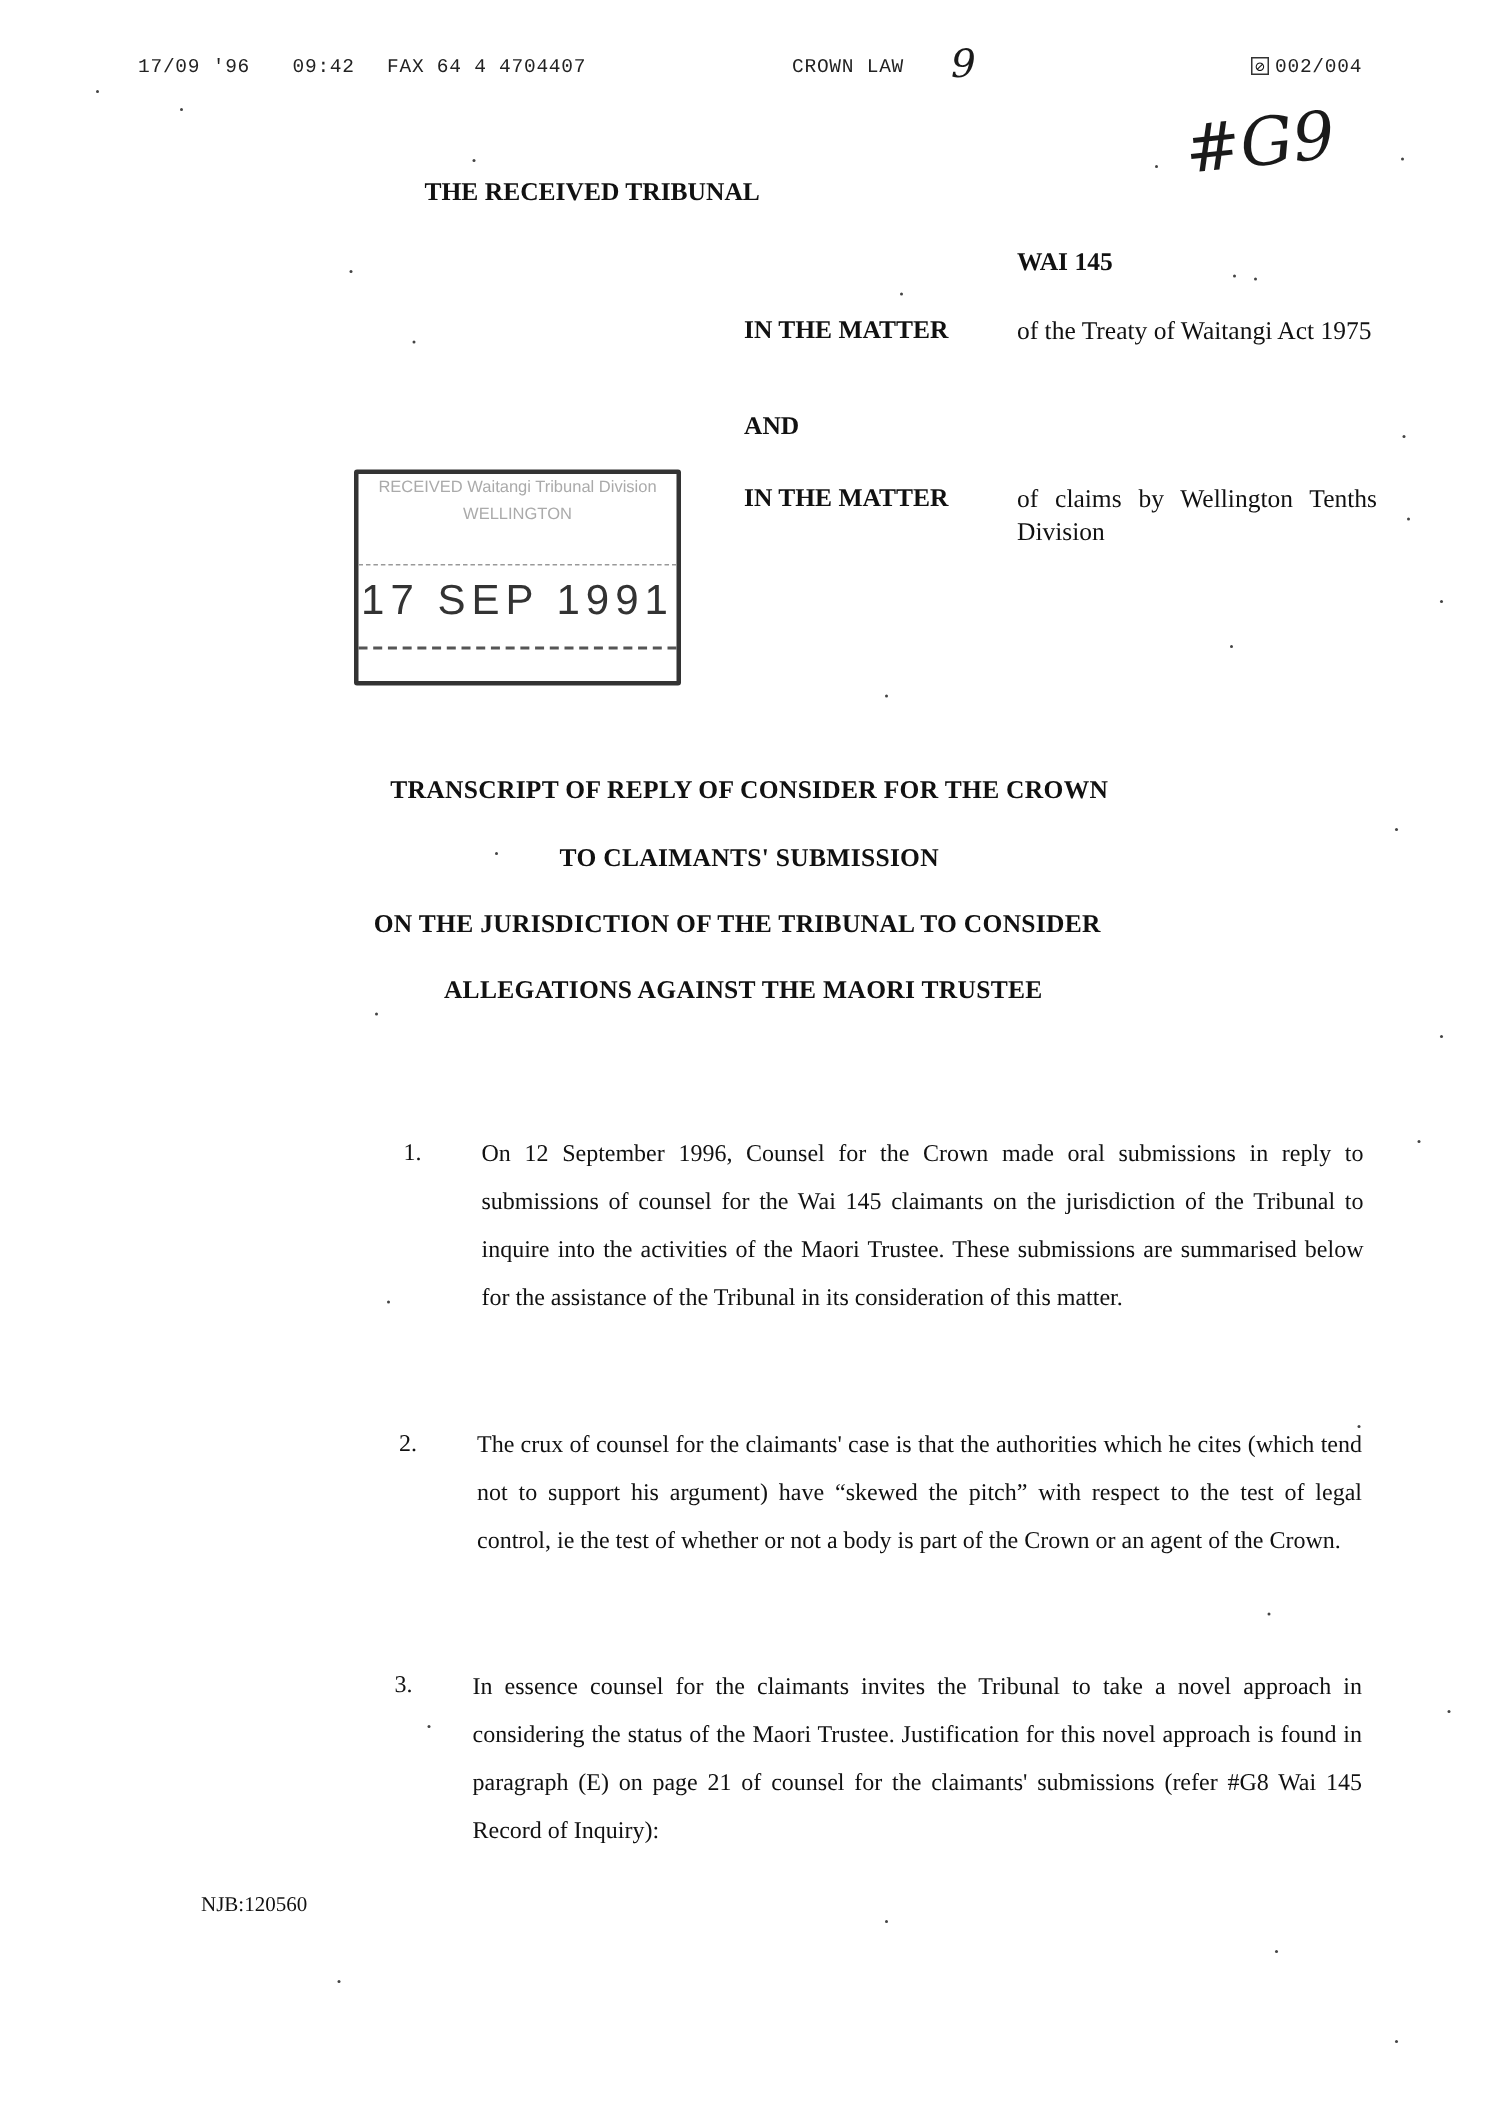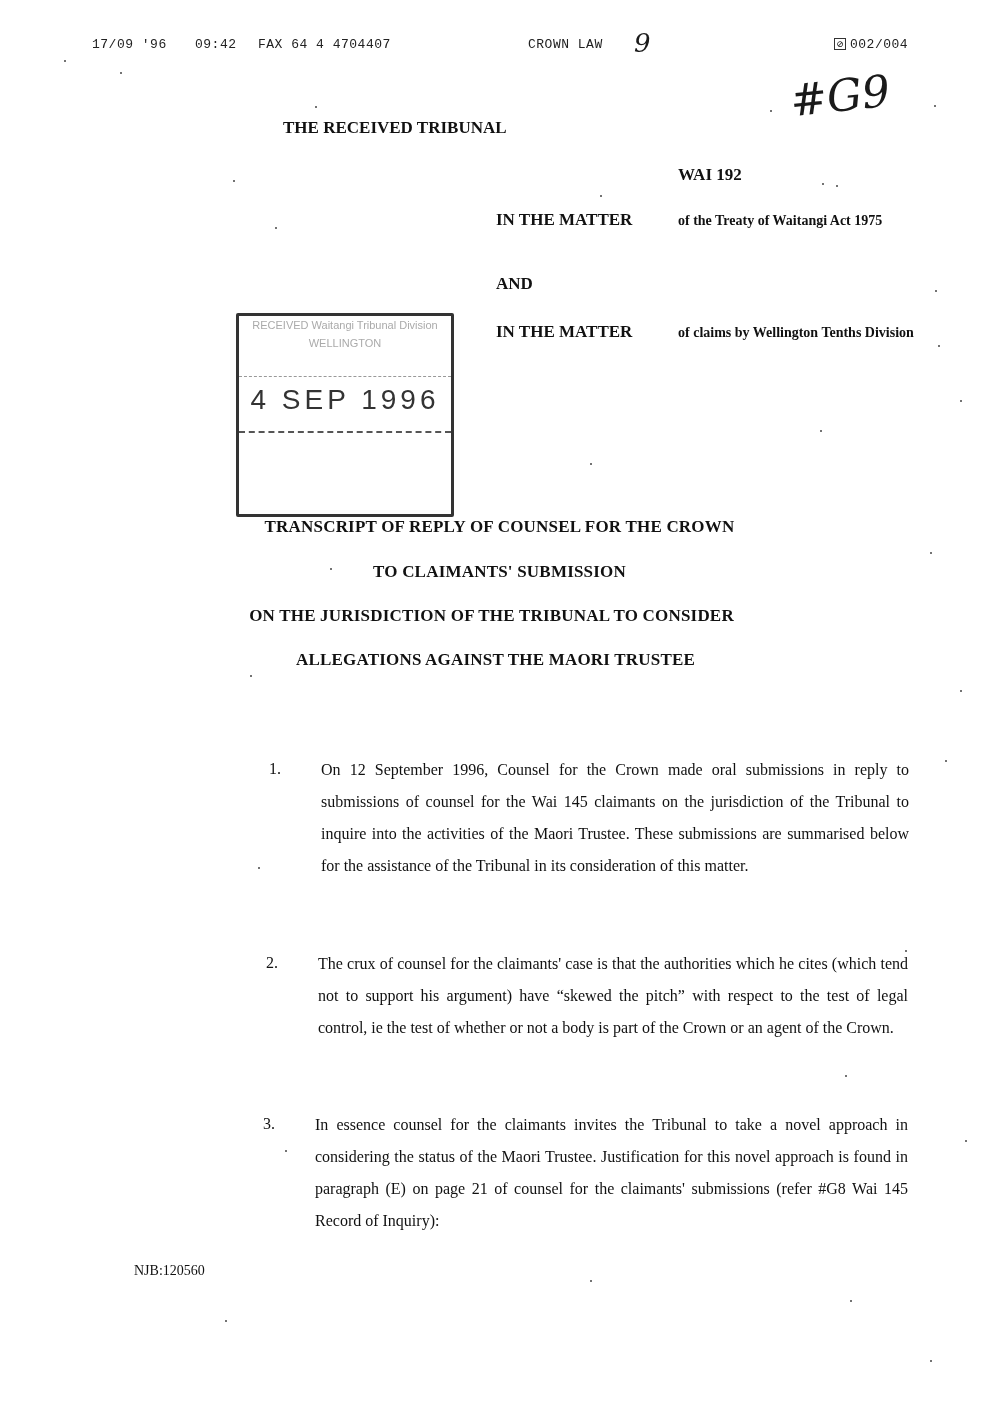--- a/index.html
+++ b/index.html
@@ -4,26 +4,26 @@
 <style>
   html, body { margin: 0; padding: 0; }
   body {
     width: 999px; height: 1413px; background: #ffffff; position: relative; overflow: hidden;
     font-family: "Liberation Serif", "DejaVu Serif", serif; color: #111;
   }
   .abs { position: absolute; }
   .fax { font-family: "Liberation Mono", "DejaVu Sans Mono", monospace; font-size: 13px; letter-spacing: 0.5px; color: #222; }
   .hand { font-family: "DejaVu Serif", serif; font-style: italic; color: #1a1a1a; }
   .hdr { font-size: 17px; font-weight: bold; }
-  .matter-text { font-size: 14px; font-weight: bold; line-height: 22px; width: 320px; text-align: justify; text-align-last: left; }
+  .matter-text { font-size: 17px; font-weight: normal; line-height: 22px; width: 320px; text-align: justify; text-align-last: left; }
   .title-line { font-size: 17px; font-weight: bold; text-align: center; width: 999px; left: 0; letter-spacing: 0.2px; }
   .para-num { font-size: 16px; }
   .para-text { font-size: 16px; line-height: 32px; width: 588px; text-align: justify; }
   .stamp {
-    border: 3px solid #333; border-radius: 2px; width: 218px; height: 204px; box-sizing: border-box;
+    border: 3px solid #333; border-radius: 2px; width: 218px; height: 144px; box-sizing: border-box;
     font-family: "Liberation Sans", "DejaVu Sans", sans-serif; color: #555;
   }
   .stamp .top { position: absolute; top: 0; left: 0; right: 0; height: 60px; border-bottom: 1px dashed #999; font-size: 11px; color: #aaa; text-align: center; line-height: 18px; overflow: hidden; }
   .stamp .date { position: absolute; top: 68px; left: 0; right: 0; text-align: center; font-size: 28px; color: #333; letter-spacing: 4px; }
   .stamp .divider { position: absolute; top: 115px; left: 0; right: 0; border-top: 2px dashed #555; }
   .speck { position: absolute; width: 2px; height: 2px; background: #444; border-radius: 1px; }
 </style>
 </head>
 <body>
 
@@ -31,35 +31,35 @@
 <div class="abs fax" style="left:195px; top:37px;">09:42</div>
 <div class="abs fax" style="left:258px; top:37px;">FAX 64 4 4704407</div>
 <div class="abs fax" style="left:528px; top:37px;">CROWN LAW</div>
 <div class="abs hand" style="left:634px; top:28px; font-size:26px;">9</div>
 <div class="abs" style="left:834px; top:38px; width:12px; height:12px; border:1px solid #333; box-sizing:border-box; font-size:9px; line-height:10px; text-align:center;">⊘</div>
 <div class="abs fax" style="left:850px; top:37px;">002/004</div>
 
 <div class="abs hand" style="left:790px; top:70px; font-size:44px; transform:rotate(-6deg);">#G9</div>
 
 <div class="abs hdr" style="left:283px; top:118px;">THE RECEIVED TRIBUNAL</div>
-<div class="abs hdr" style="left:678px; top:165px;">WAI 192</div>
+<div class="abs hdr" style="left:678px; top:165px;">WAI 145</div>
 
 <div class="abs hdr" style="left:496px; top:210px; font-weight:bold;">IN THE MATTER</div>
 <div class="abs matter-text" style="left:678px; top:210px; width:240px;">of the Treaty of Waitangi Act 1975</div>
 <div class="abs hdr" style="left:496px; top:274px;">AND</div>
 <div class="abs hdr" style="left:496px; top:322px;">IN THE MATTER</div>
 <div class="abs matter-text" style="left:678px; top:322px; width:240px;">of claims by Wellington Tenths Division</div>
 
 <div class="abs stamp" style="left:236px; top:313px;">
   <div class="top">RECEIVED Waitangi Tribunal Division WELLINGTON</div>
-  <div class="date">4 SEP 1996</div>
+  <div class="date">17 SEP 1991</div>
   <div class="divider"></div>
 </div>
 
-<div class="abs title-line" style="top:517px;">TRANSCRIPT OF REPLY OF COUNSEL FOR THE CROWN</div>
+<div class="abs title-line" style="top:517px;">TRANSCRIPT OF REPLY OF CONSIDER FOR THE CROWN</div>
 <div class="abs title-line" style="top:562px;">TO CLAIMANTS' SUBMISSION</div>
 <div class="abs title-line" style="top:606px; left:-8px;">ON THE JURISDICTION OF THE TRIBUNAL TO CONSIDER</div>
 <div class="abs title-line" style="top:650px; left:-4px;">ALLEGATIONS AGAINST THE MAORI TRUSTEE</div>
 
 <div class="abs para-num" style="left:269px; top:760px;">1.</div>
 <div class="abs para-text" style="left:321px; top:754px;">On 12 September 1996, Counsel for the Crown made oral submissions in reply to submissions of counsel for the Wai 145 claimants on the jurisdiction of the Tribunal to inquire into the activities of the Maori Trustee.  These submissions are summarised below for the assistance of the Tribunal in its consideration of this matter.</div>
 
 <div class="abs para-num" style="left:266px; top:954px;">2.</div>
 <div class="abs para-text" style="left:318px; top:948px; width:590px;">The crux of counsel for the claimants' case is that the authorities which he cites (which tend not to support his argument) have “skewed the pitch” with respect to the test of legal control, ie the test of whether or not a body is part of the Crown or an agent of the Crown.</div>
 

